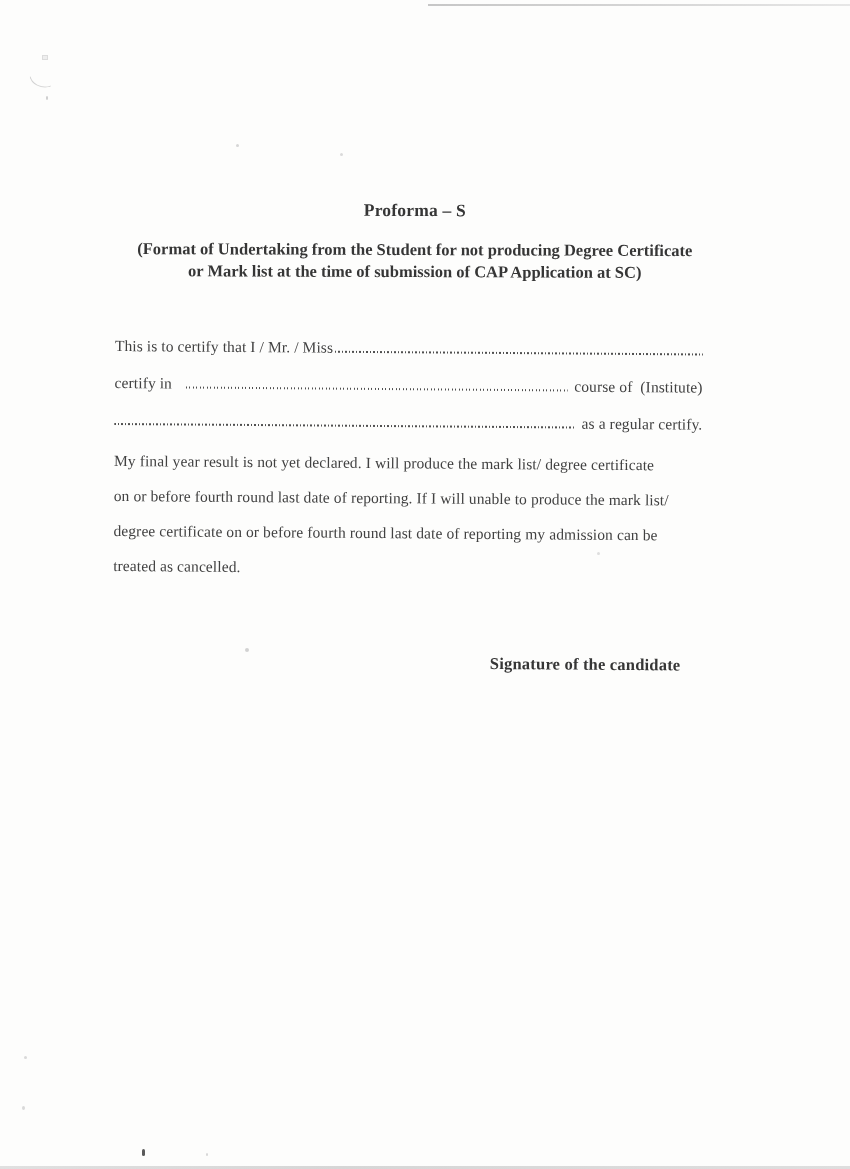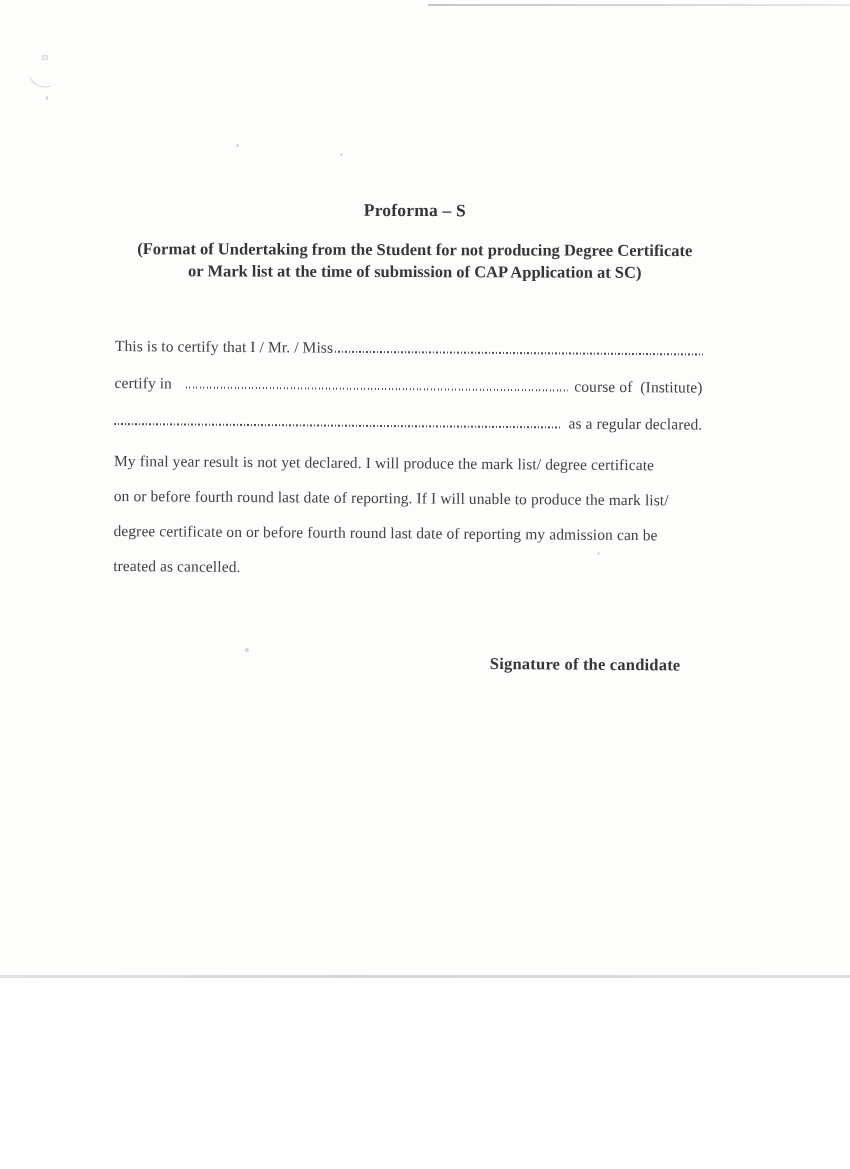--- a/index.html
+++ b/index.html
@@ -2,21 +2,21 @@
 <html><head>
 <meta charset="utf-8">
 <style>
   * { margin: 0; padding: 0; box-sizing: border-box; }
   html, body { background: #ffffff; }
   body { font-family: "Liberation Serif", "DejaVu Serif", serif; }
 
   .sheet {
     position: relative;
     width: 850px;
-    height: 978px;
+    height: 1169px;
     background: #fdfdfc;
     overflow: hidden;
     color: #414141;
   }
 
   
   .scan-line-top {
     position: absolute;
     left: 428px; top: 4px;
     width: 422px; height: 2px;
@@ -156,21 +156,21 @@
     </div>
 
     <div class="cert-line">
       <span class="cert-text">certify in</span>
       <span class="leader gap-left gap-right"></span>
       <span class="cert-text">course of  (Institute)</span>
     </div>
 
     <div class="cert-line">
       <span class="leader gap-right"></span>
-      <span class="cert-text">as a regular declared.</span>
+      <span class="cert-text">as a regular certify.</span>
     </div>
 
     <div class="paragraph">
       <div class="para-line">My final year result is not yet declared. I will produce the mark list/ degree certificate</div>
       <div class="para-line">on or before fourth round last date of reporting. If I will unable to produce the mark list/</div>
       <div class="para-line">degree certificate on or before fourth round last date of reporting my admission can be</div>
       <div class="para-line">treated as cancelled.</div>
     </div>
 
     <div class="signature-row">

